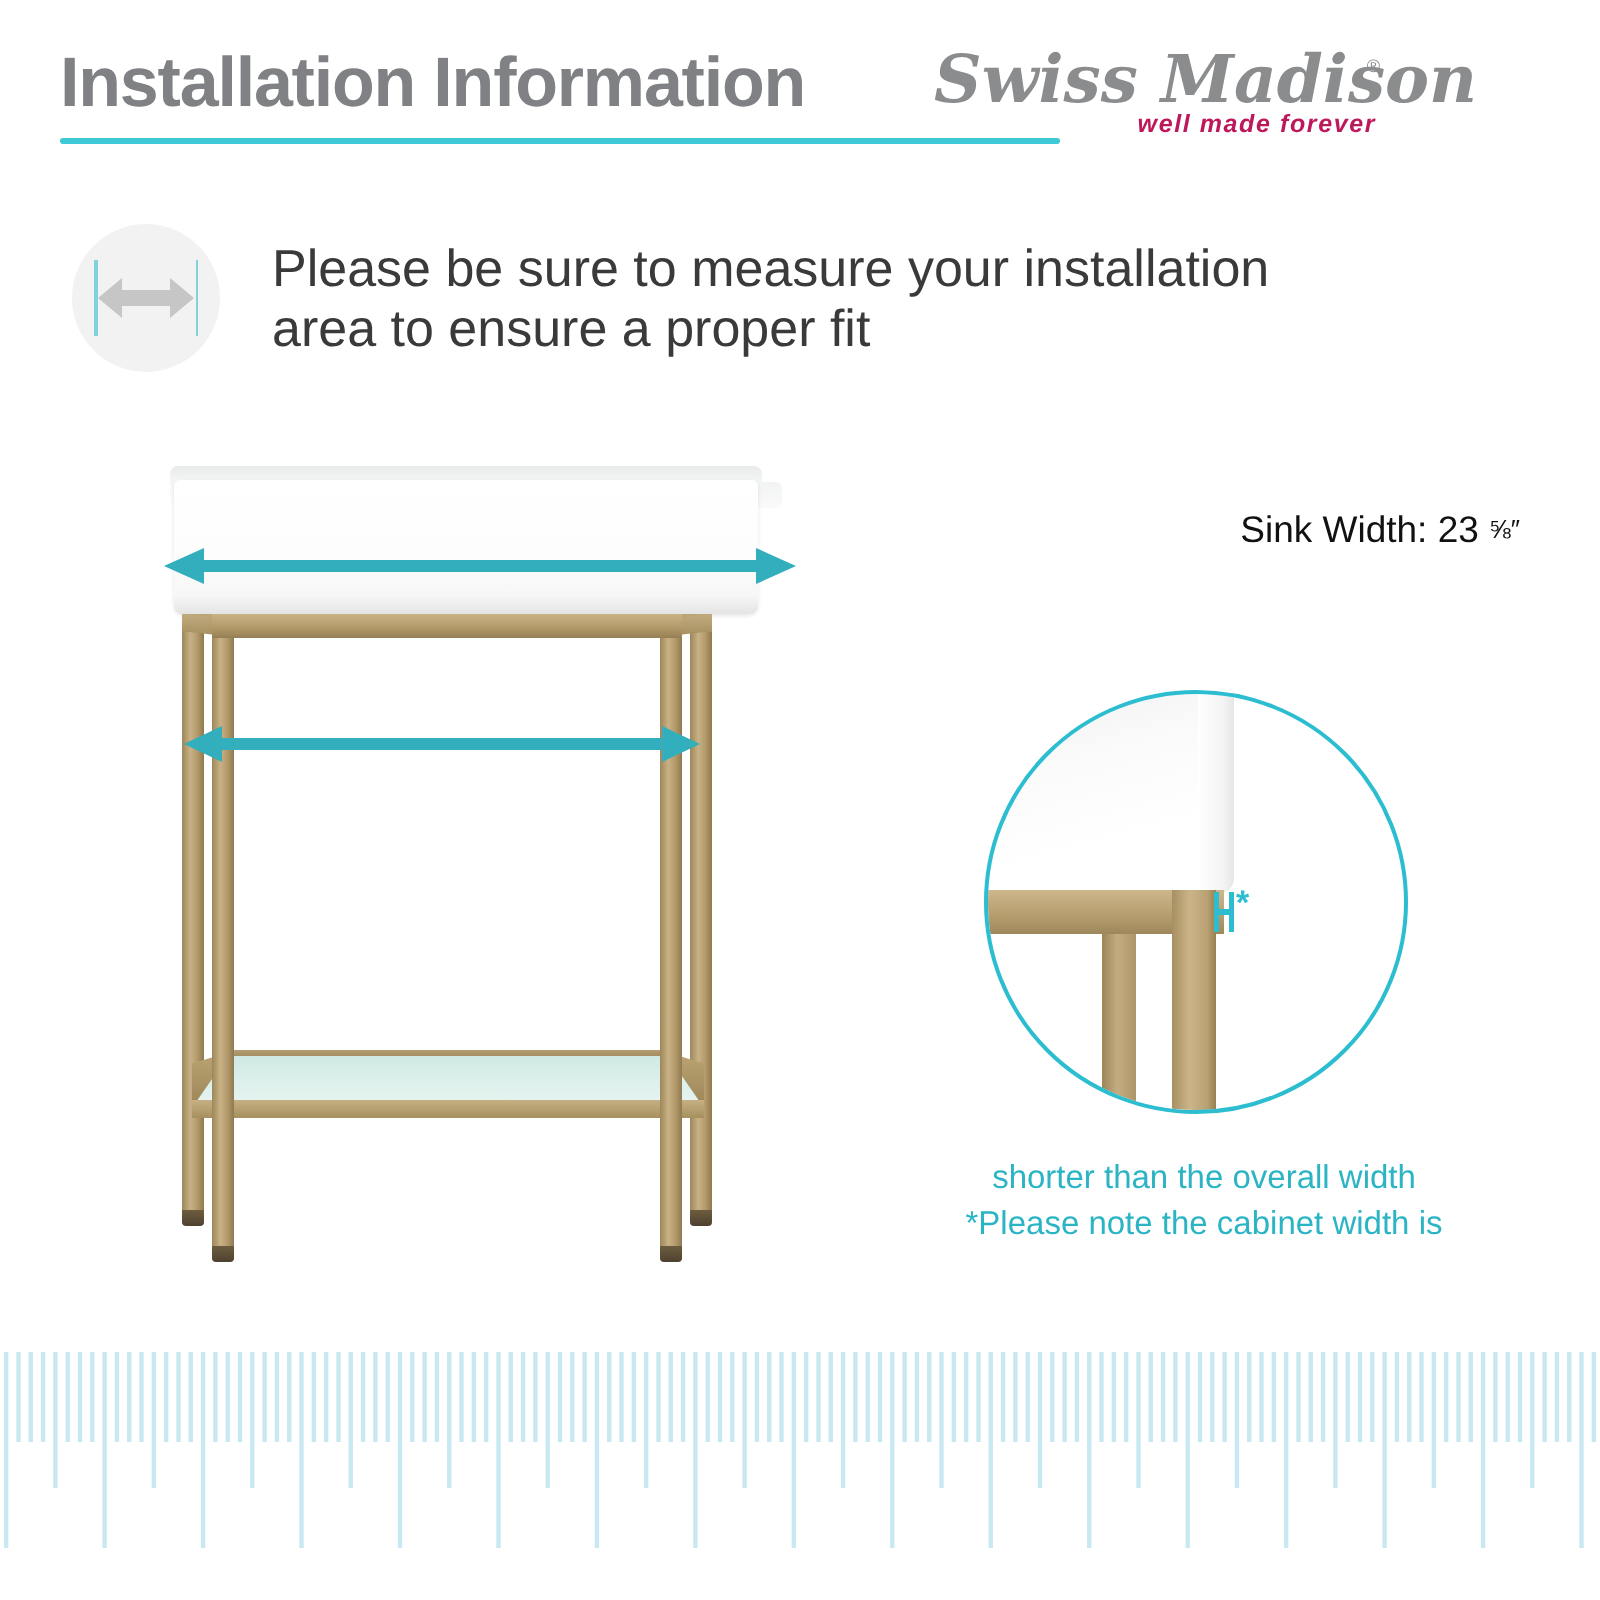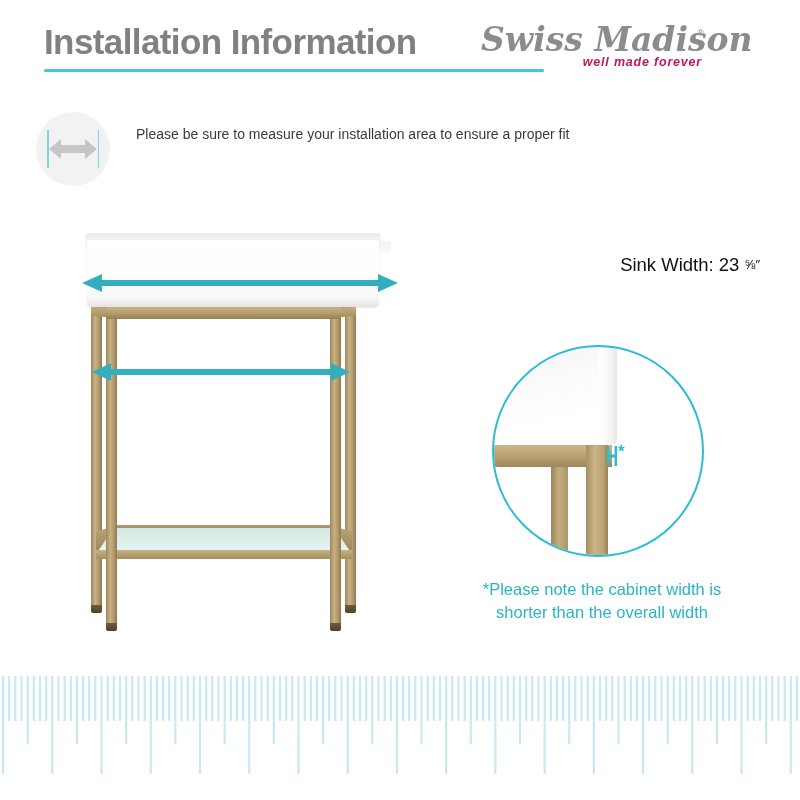--- a/index.html
+++ b/index.html
@@ -7,21 +7,21 @@
     width:800px;height:800px;
     background:#ffffff;
     font-family:"Liberation Sans","DejaVu Sans",sans-serif;
     position:relative;
     overflow:hidden;
     -webkit-font-smoothing:antialiased;
   }
   .page{position:absolute;inset:0;}
 
   
-  .header{position:absolute;left:0;top:0;width:716px;height:86px;margin-left:14px;}
+  .header{position:absolute;left:0;top:0;width:716px;height:86px;}
   .title{
     position:absolute;left:30px;top:22px;
     font-size:35px;font-weight:bold;color:#808184;
     letter-spacing:-0.6px;white-space:nowrap;
   }
   .title-rule{
     position:absolute;left:30px;top:69px;width:500px;height:3px;
     background:#3FC8D6;border-radius:2px;
   }
   .logo{position:absolute;right:24px;top:22px;width:225px;height:52px;}
@@ -52,21 +52,21 @@
     border-radius:50%;background:#F2F2F2;
   }
   .measure-icon .tick-l,.measure-icon .tick-r{
     position:absolute;top:18px;width:1.5px;height:38px;background:#7FD4DC;
   }
   .measure-icon .tick-l{left:11px;}
   .measure-icon .tick-r{right:11px;}
   .measure-icon svg{position:absolute;left:13px;top:24px;}
   .notice-text{
     position:absolute;left:104px;top:11px;width:530px;
-    font-size:14px;color:#3A3A3A;line-height:30px;font-weight:normal;
+    font-size:26px;color:#3A3A3A;line-height:30px;font-weight:normal;
   }
 
   
   .vanity{position:absolute;left:60px;top:228px;width:360px;height:425px;}
 
   
   .basin{
     position:absolute;left:27px;top:12px;width:292px;height:67px;
     background:linear-gradient(180deg,#ffffff 0%,#fdfdfd 55%,#f4f4f4 100%);
     border-radius:3px 3px 5px 5px;
@@ -303,22 +303,22 @@
         <rect x="0" y="0" width="2.5" height="20" fill="#2CBDD0"></rect>
         <rect x="7.5" y="0" width="2.5" height="20" fill="#2CBDD0"></rect>
         <rect x="0" y="8.5" width="10" height="3" fill="#2CBDD0"></rect>
       </svg>
       <div class="d-star">*</div>
     </div>
     <div class="detail-ring"></div>
   </div>
 
   <div class="footnote">
+    <div>shorter than the overall width</div>
     <div>*Please note the cabinet width is</div>
-    <div>shorter than the overall width</div>
   </div>
 
   <svg class="ruler" width="800" height="110" viewBox="0 0 800 110">
     <g id="ruler-ticks">
         <rect x="1.98" y="0" width="2.2" height="98" fill="#C9E9F2"></rect>
         <rect x="8.13" y="0" width="2.2" height="45" fill="#C9E9F2"></rect>
         <rect x="14.28" y="0" width="2.2" height="45" fill="#C9E9F2"></rect>
         <rect x="20.44" y="0" width="2.2" height="45" fill="#C9E9F2"></rect>
         <rect x="26.59" y="0" width="2.2" height="68" fill="#C9E9F2"></rect>
         <rect x="32.75" y="0" width="2.2" height="45" fill="#C9E9F2"></rect>

